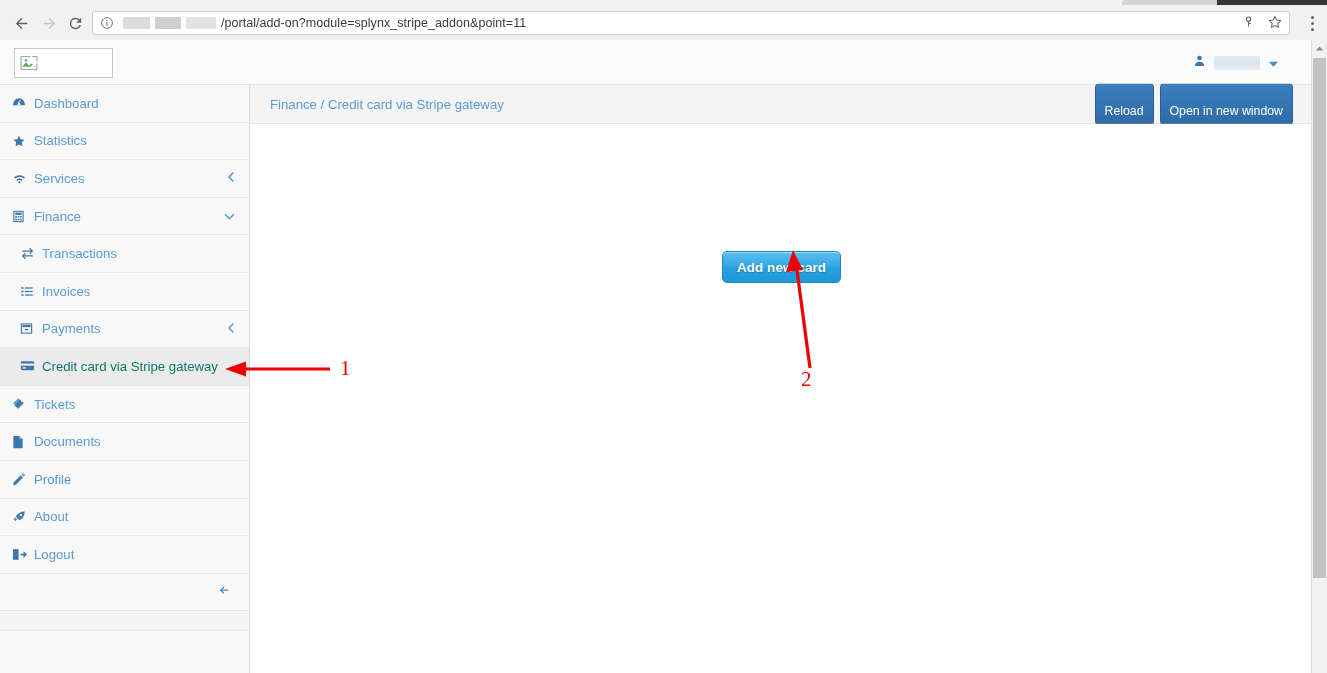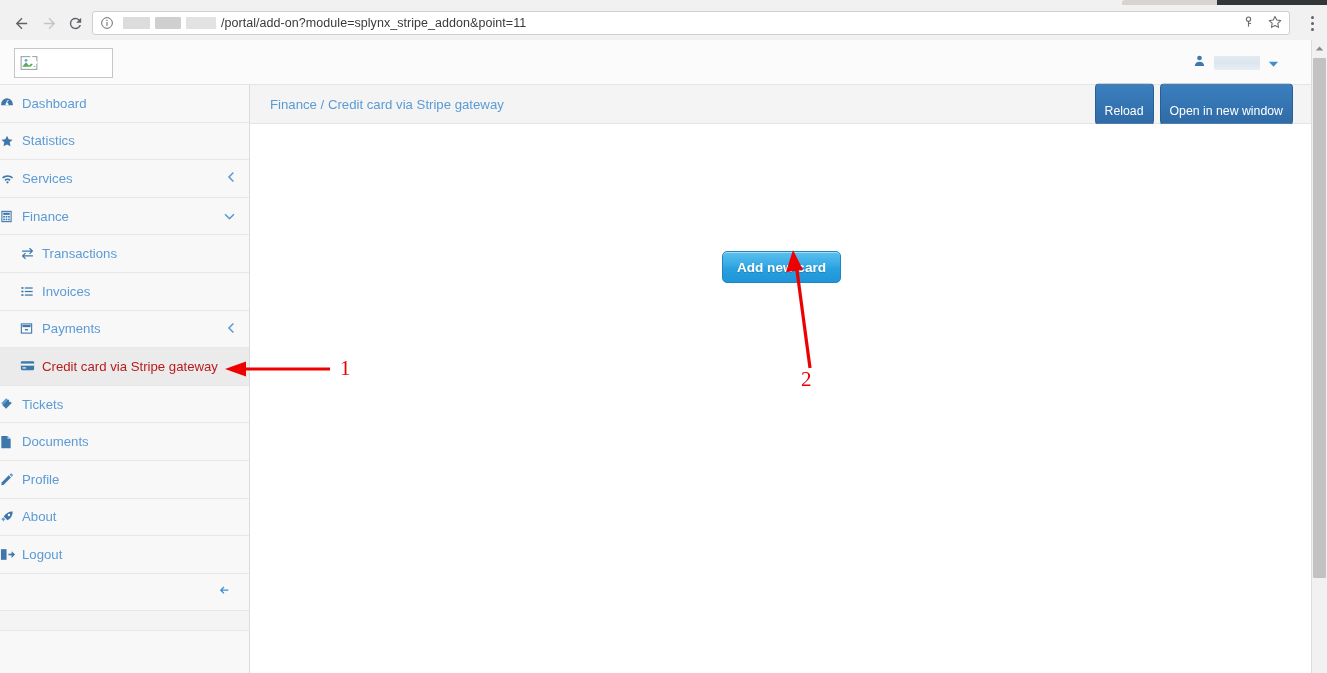--- a/index.html
+++ b/index.html
@@ -118,33 +118,34 @@
     background: #f8f8f8;
     border-right: 1px solid #dcdcdc;
   }
   .nav-item {
     position: relative;
     height: 37.6px;
     display: flex; align-items: center;
     border-bottom: 1px solid #e7e7e7;
     color: #5b9bd5;
     font-size: 13.2px;
+    padding-left: 12px;
     background: #f8f8f8;
     cursor: pointer;
     white-space: nowrap;
   }
   .nav-item.sub { padding-left: 20px; }
   .nav-item.active { background: #ebebeb; }
   .nav-ico {
     width: 20px; flex: 0 0 20px;
     display: flex; align-items: center; justify-content: flex-start;
     color: #3d77ab;
   }
   .nav-label { margin-left: 2px; color: #5b9bd5; }
-  .nav-item.active .nav-label { color: #b91c1c; }
+  .nav-item.active .nav-label { color: #0f766e; }
   .chevron {
     position: absolute; right: 14px; top: 50%; transform: translateY(-50%);
     color: #5b9bd5;
   }
   #collapse-row {
     height: 37.6px;
     display: flex; align-items: center; justify-content: flex-end;
     padding-right: 18px;
     border-bottom: 1px solid #e7e7e7;
     background: #f8f8f8;

